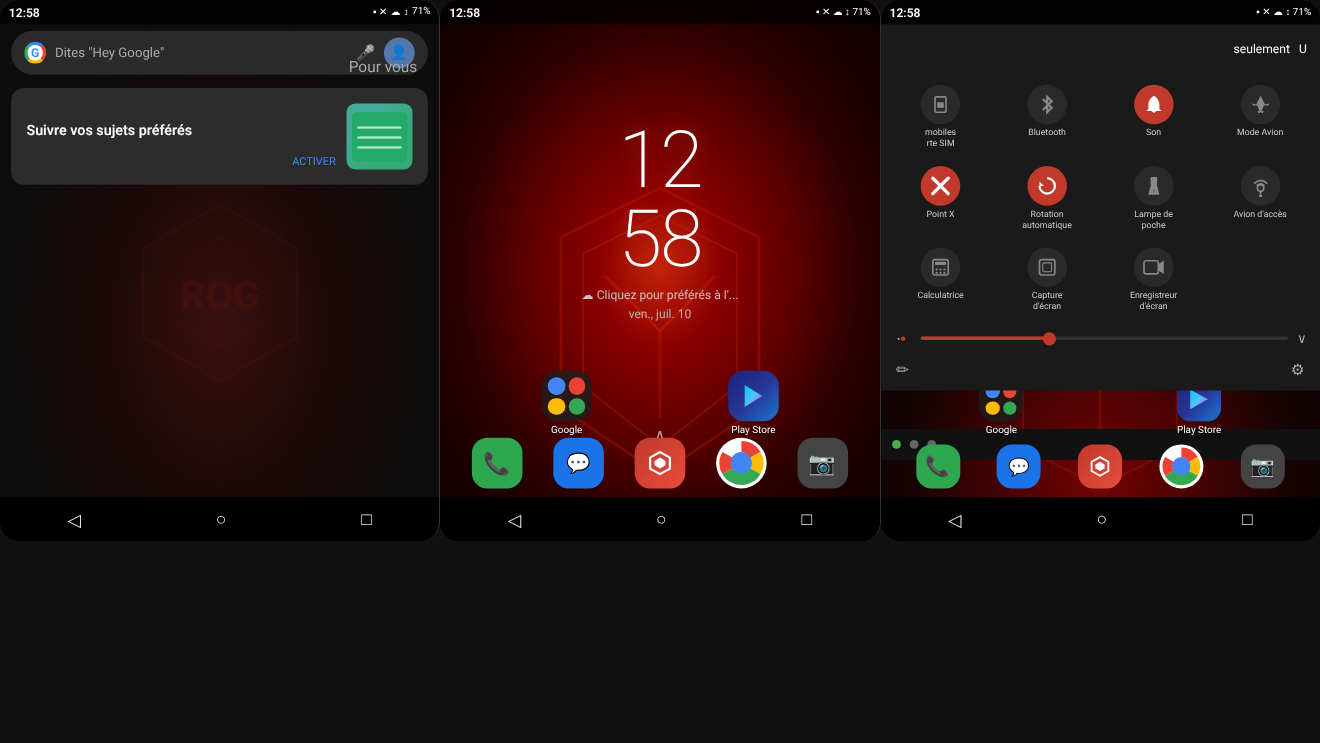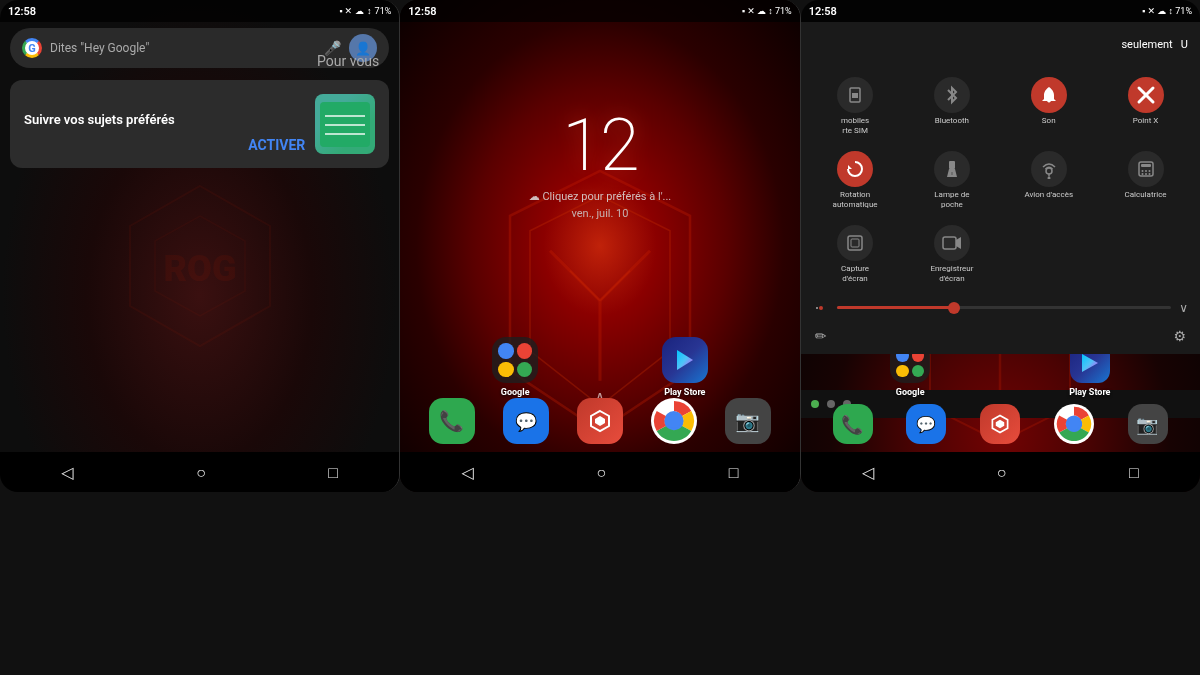--- a/index.html
+++ b/index.html
@@ -154,21 +154,21 @@
       height: 2px;
       background: #fff;
       opacity: 0.7;
       width: 80%;
       left: 10%;
     }
     .discover-activer {
       text-align: right;
       margin-top: 8px;
     }
-    .activer-btn { color: #4285F4; font-size: 14px; font-weight: 700; cursor: pointer; }
+    .activer-btn { color: #4285F4; font-size: 10px; font-weight: 400; cursor: pointer; }
 
     
     #panel2 {
       background: #000;
     }
     .p2-bg {
       position: absolute;
       top: 0; left: 0; right: 0; bottom: 0;
       background: radial-gradient(ellipse at 50% 50%, #c0220a 0%, #8b0000 20%, #5a0000 45%, #2a0000 65%, #0a0000 100%);
     }
@@ -234,21 +234,21 @@
     }
     .app-icon {
       width: 46px;
       height: 46px;
       border-radius: 14px;
       display: flex;
       align-items: center;
       justify-content: center;
       font-size: 20px;
     }
-    .app-label { color: #fff; font-size: 9px; text-shadow: 0 1px 3px #000; font-weight: bold; }
+    .app-label { color: #fff; font-size: 9px; text-shadow: 0 1px 3px #000; }
 
     
     .google-folder {
       background: rgba(30,30,30,0.8);
       border-radius: 14px;
       width: 46px; height: 46px;
       display: grid;
       grid-template-columns: 1fr 1fr;
       grid-template-rows: 1fr 1fr;
       padding: 6px;
@@ -479,20 +479,21 @@
   <div class="status-bar">
     <span class="status-time">12:58</span>
     <div class="status-icons">
       <span>▪ ✕ ☁ ↕ 71%</span>
     </div>
   </div>
 
   <div class="p2-rog-center">
     <div class="p2-time">
       <div>12</div>
+      <div>58</div>
     </div>
     <div class="p2-weather">☁ Cliquez pour préférés à l'...</div>
     <div class="p2-date">ven., juil. 10</div>
   </div>
 
   <div class="p2-app-row">
 
     <div class="app-icon-wrap">
       <div class="google-folder">
         <div class="gf-dot" style="background:#4285F4"></div>
@@ -615,20 +616,28 @@
         <div class="qs-icon active">
           <svg width="20" height="18" viewBox="0 0 20 18">
             <path d="M10,1 C10,1 5,4 5,9 L5,13 L3,15 L17,15 L15,13 L15,9 C15,4 10,1 10,1 Z" fill="white"></path>
             <path d="M8,15 Q10,18 12,15" fill="white"></path>
           </svg>
         </div>
         <span class="qs-label">Son</span>
       </div>
 
       <div class="qs-tile">
+        <div class="qs-icon inactive">
+          <svg width="20" height="20" viewBox="0 0 20 20">
+            <path d="M10,2 L14,10 L18,9 L17,11 L13,11 L11,16 L13,16 L12,18 L10,17 L8,18 L7,16 L9,16 L7,11 L3,11 L2,9 L6,10 Z" fill="#888"></path>
+          </svg>
+        </div>
+        <span class="qs-label">Mode Avion</span>
+      </div>
+      <div class="qs-tile">
         <div class="qs-icon active">
           <svg width="20" height="20" viewBox="0 0 20 20">
             <line x1="3" y1="3" x2="17" y2="17" stroke="white" stroke-width="3" stroke-linecap="round"></line>
             <line x1="17" y1="3" x2="3" y2="17" stroke="white" stroke-width="3" stroke-linecap="round"></line>
           </svg>
         </div>
         <span class="qs-label">Point X</span>
       </div>
       <div class="qs-tile">
         <div class="qs-icon active">

